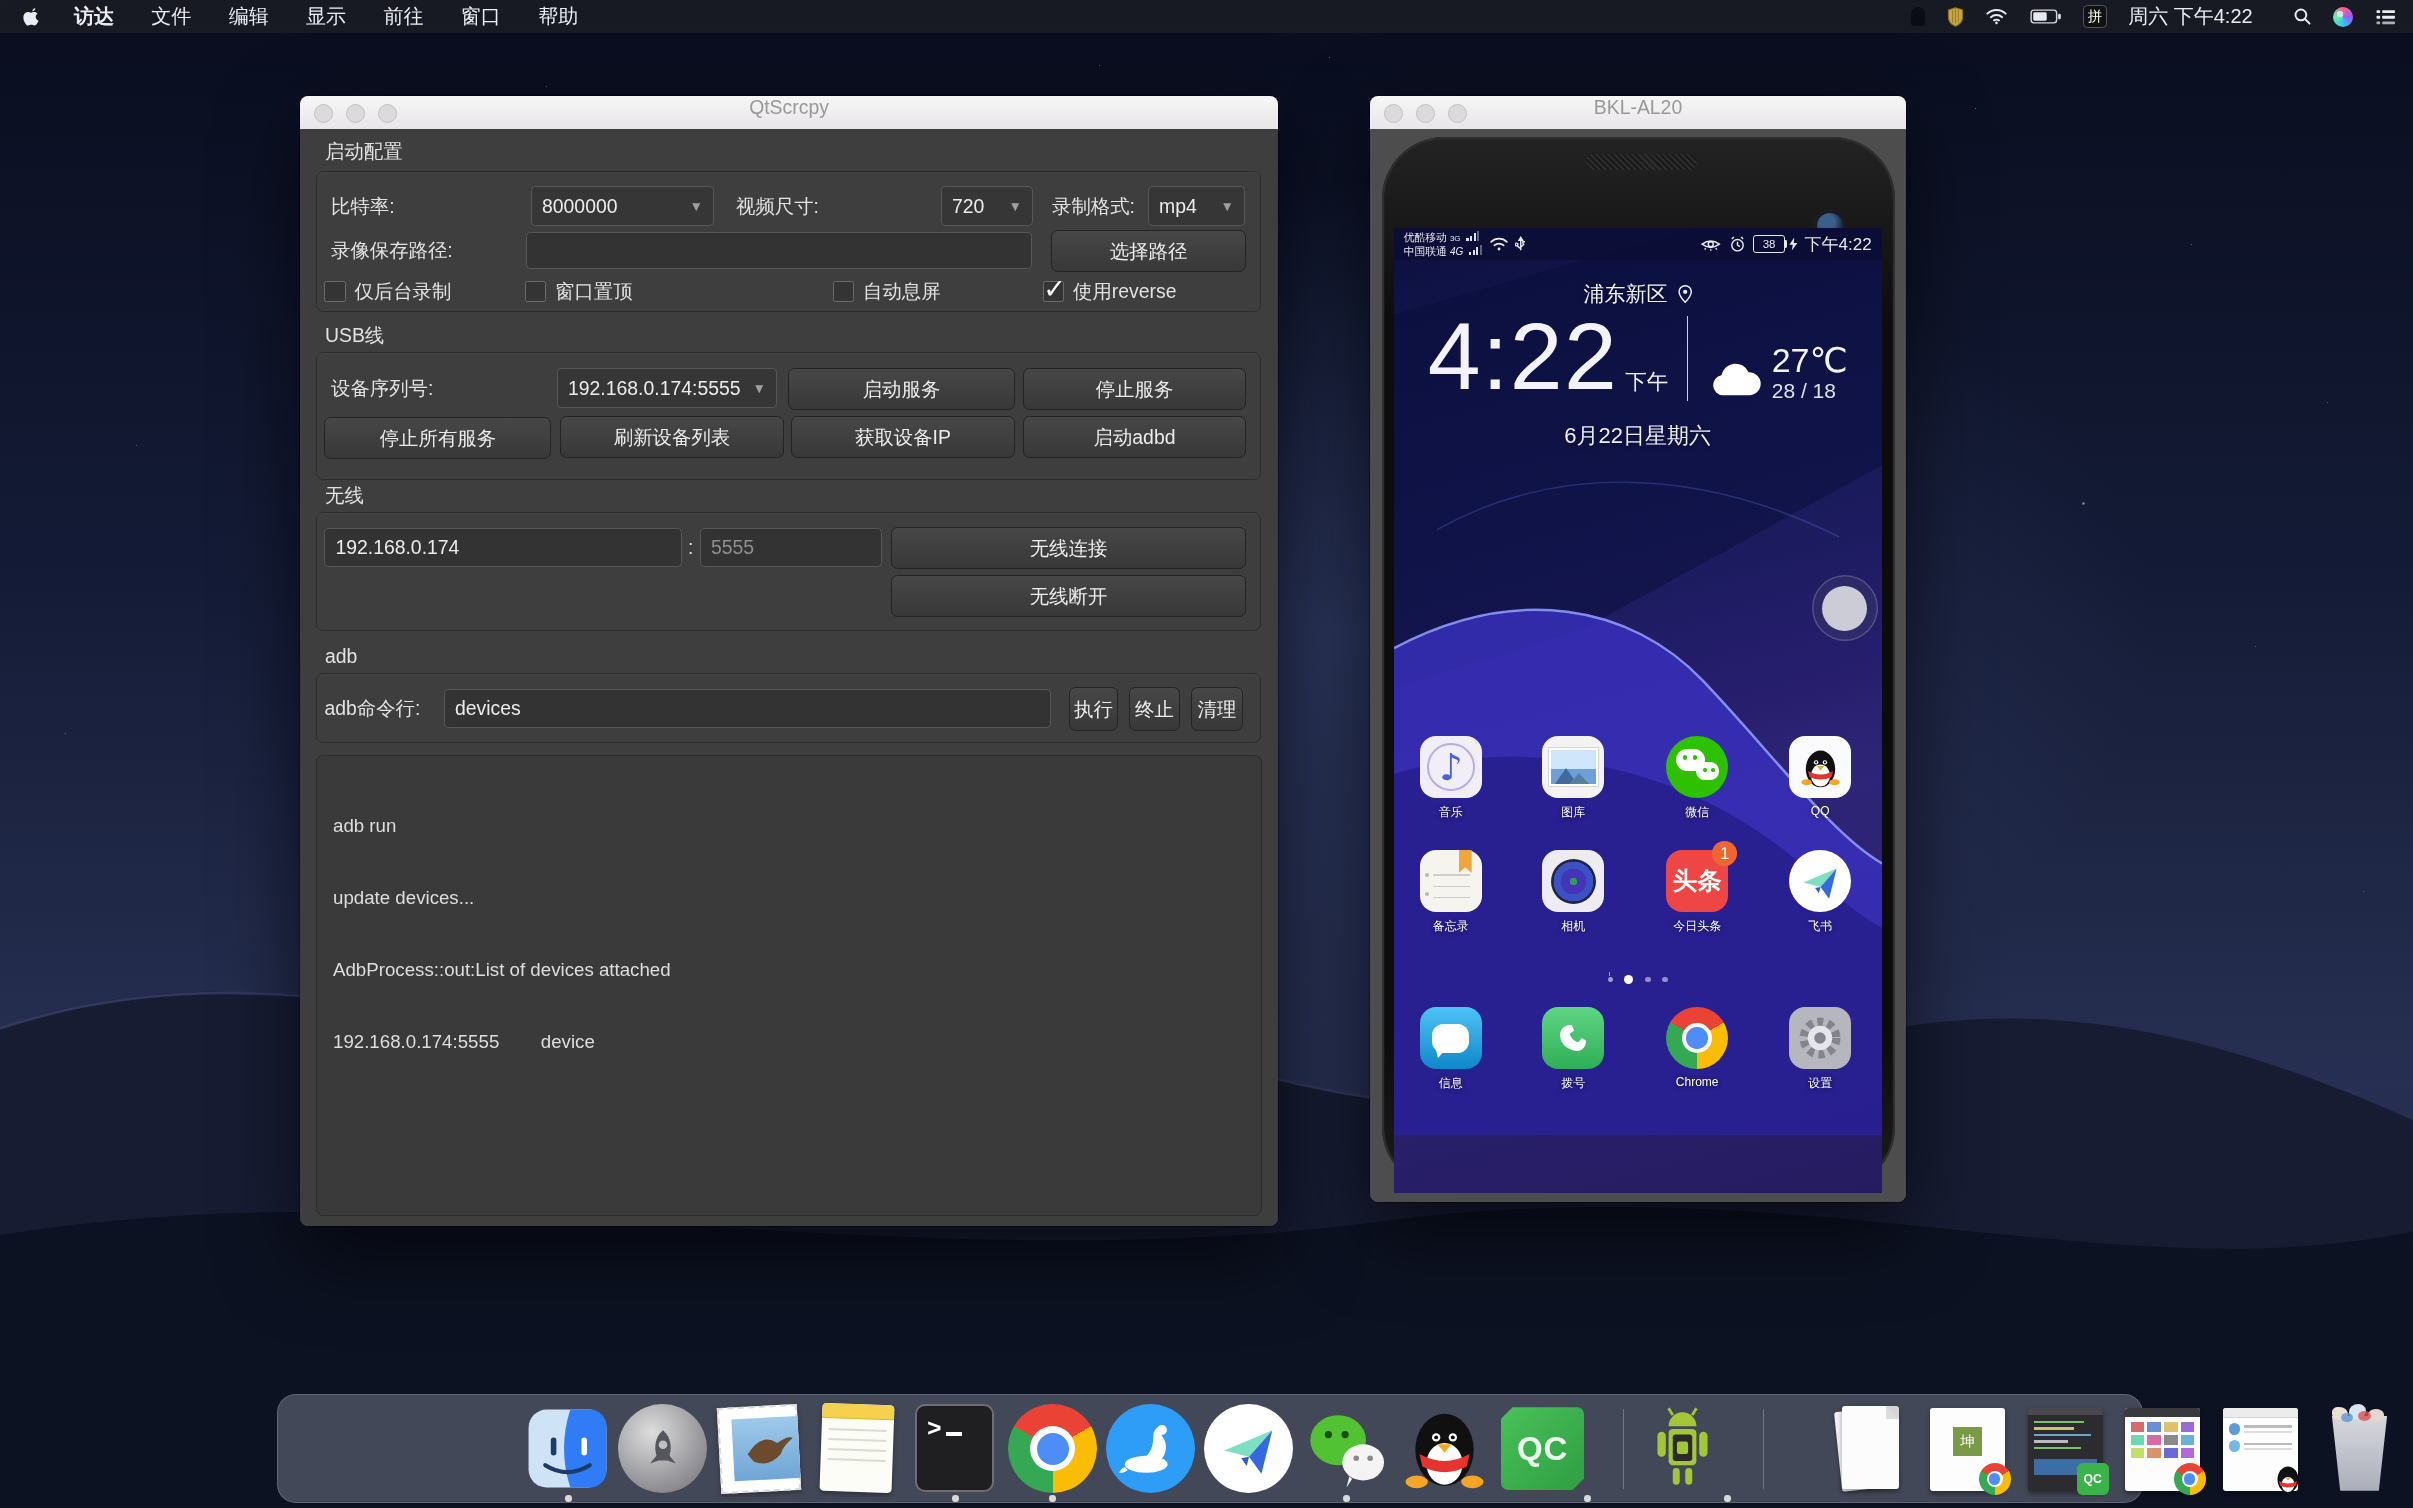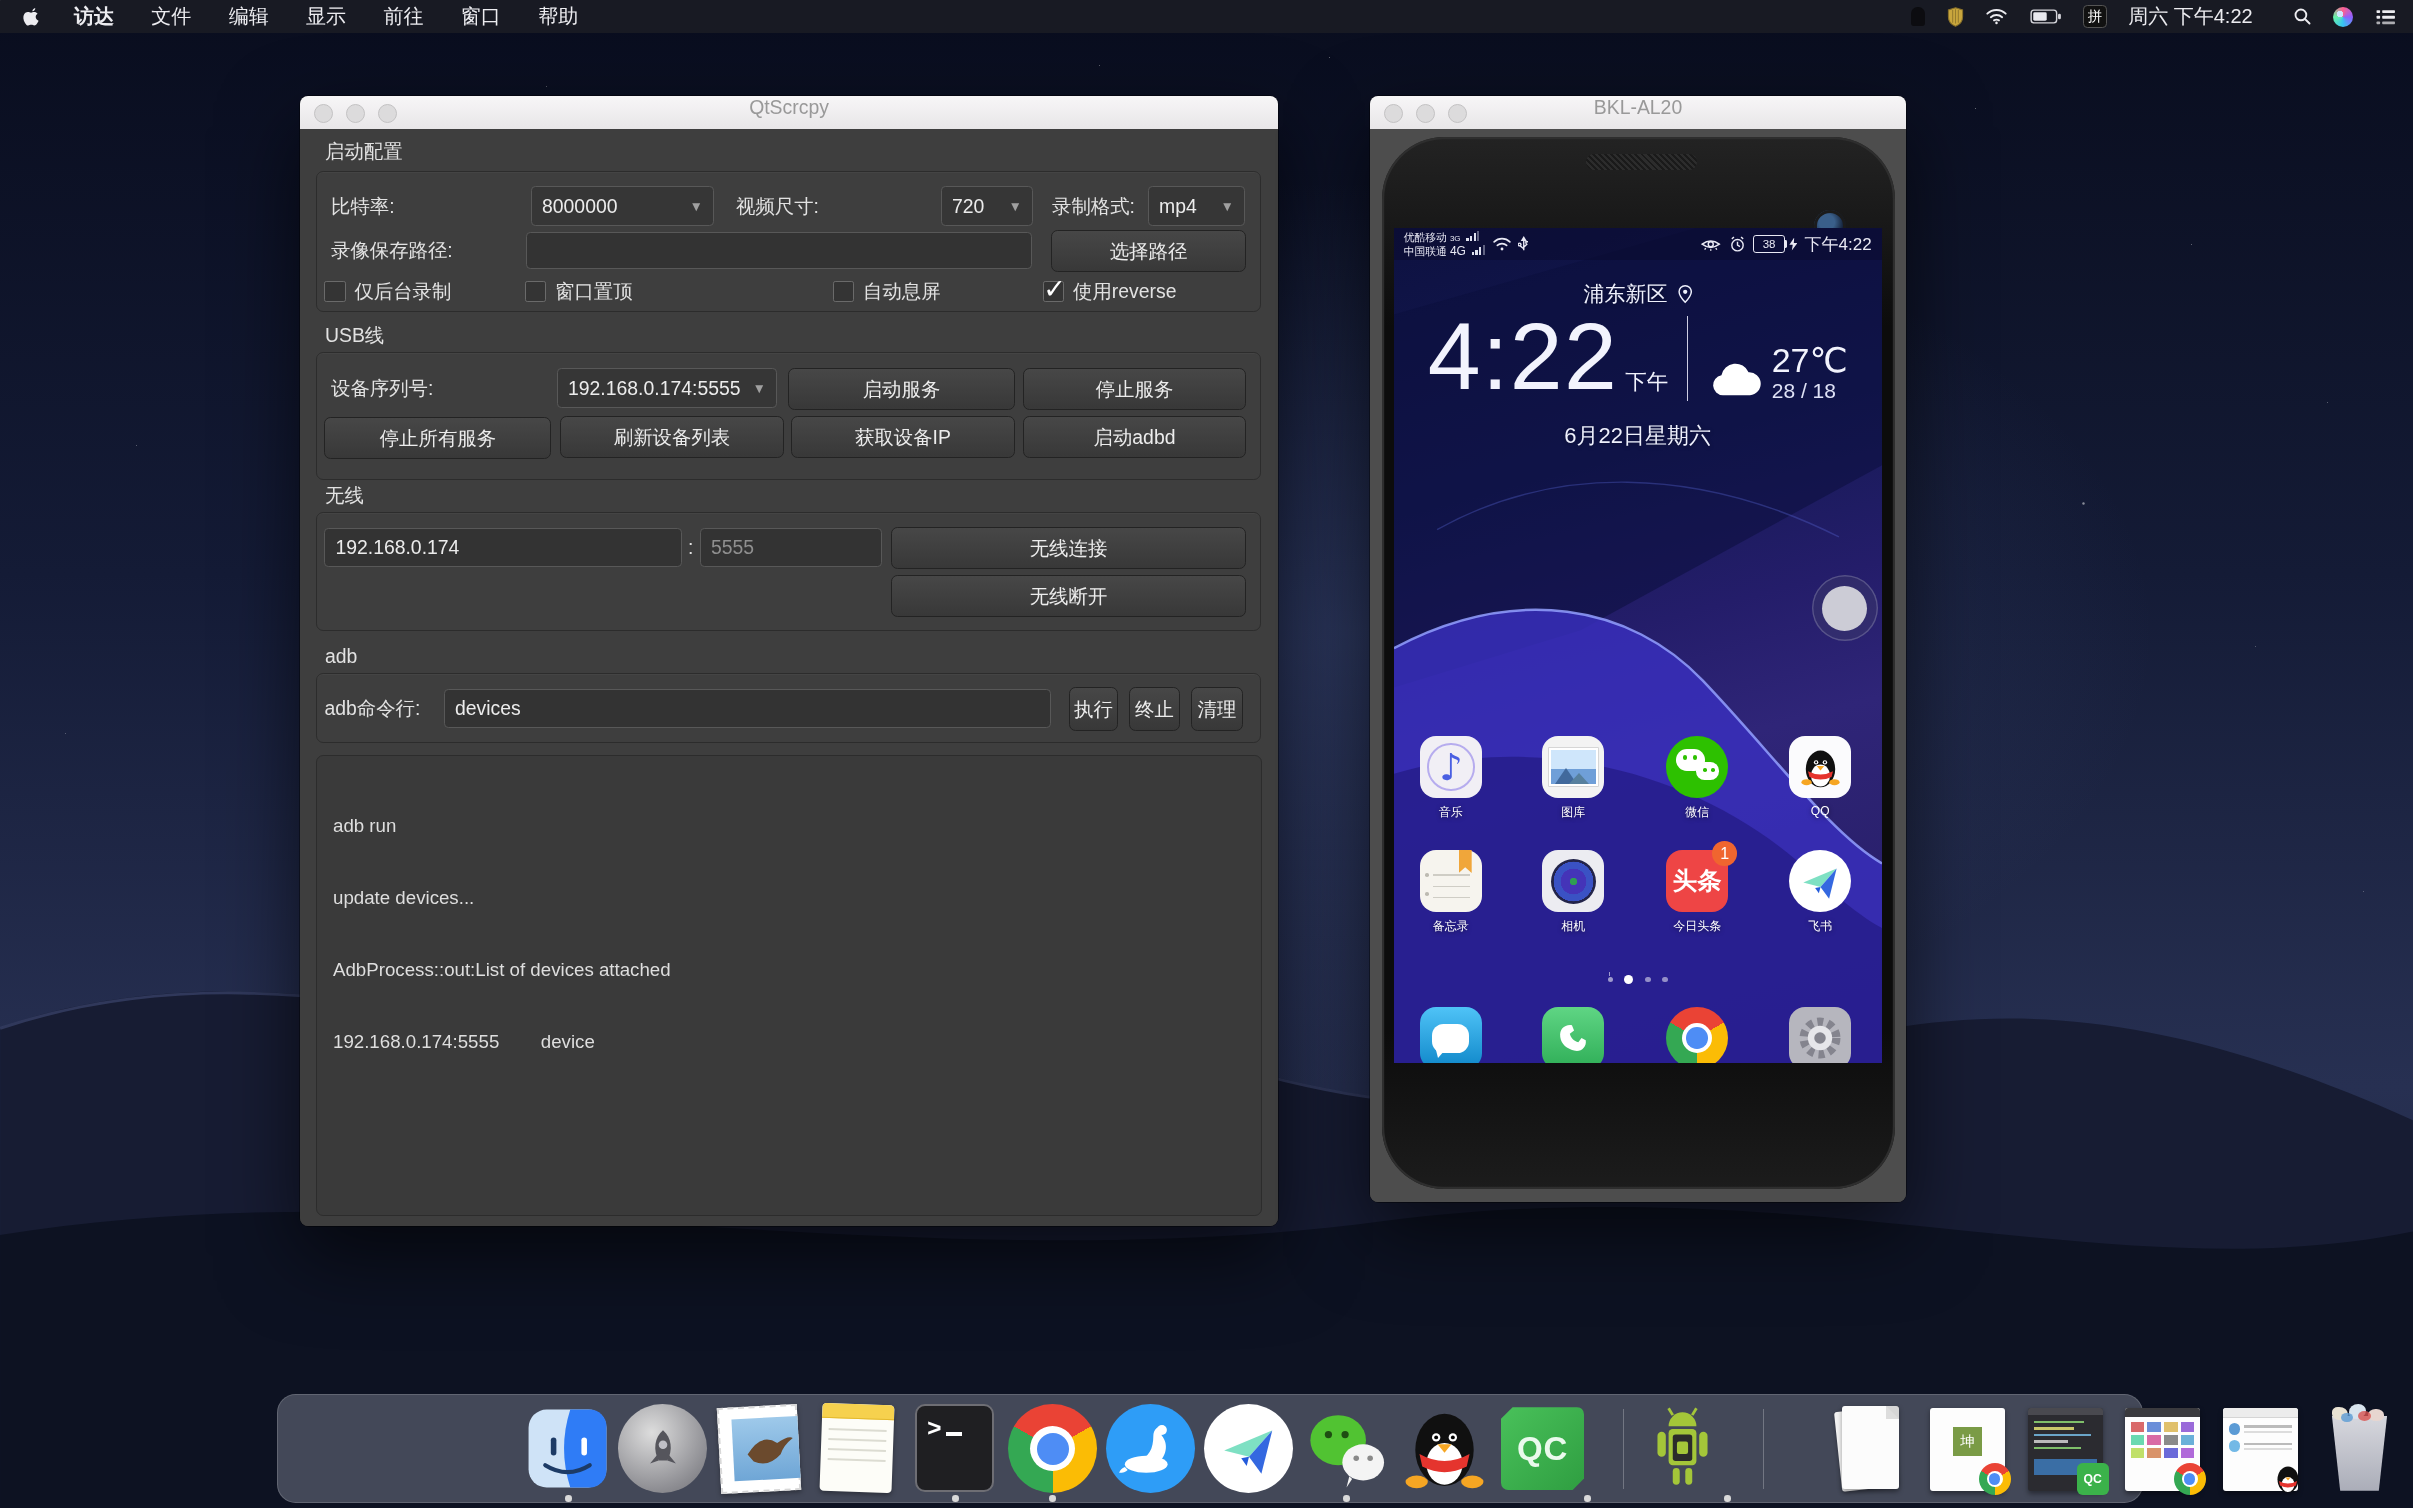--- a/index.html
+++ b/index.html
@@ -45,21 +45,21 @@
   .tinput::placeholder{color:#8f8f8f;}
   .cb{position:absolute;display:flex;align-items:center;gap:8.6px;color:#e2e2e2;font-size:19.4px;}
   .cbbox{width:19.4px;height:19.4px;background:#343434;border:1.4px solid #6a6a6a;border-radius:2.2px;position:relative;flex:0 0 auto;}
   .cb.checked .cbbox::after{content:"✓";position:absolute;left:-0.7px;top:-8.6px;color:#fff;font-size:27px;font-weight:bold;}
   .logbox{position:absolute;border:1.4px solid #2c2c2c;border-radius:7.2px;background:#3a3a3a;
     color:#dedede;font-size:18.7px;line-height:24px;padding:10px 16px;white-space:pre;}
   
   #ph-content{position:absolute;left:0;top:33px;right:0;bottom:0;background:#4d4d4d;border-radius:0 0 8px 8px;}
   #ph-body{position:absolute;left:11.5px;top:8px;width:513px;height:1052px;border-radius:62px;
     background:linear-gradient(180deg,#232323,#0c0c0c 18%,#0c0c0c 85%,#1c1c1c);box-shadow:inset 0 0 0 2.2px #2e2e2e;}
-  #ph-screen{position:absolute;left:12.2px;top:91px;width:488px;height:835px;overflow:hidden;
+  #ph-screen{position:absolute;left:12.2px;top:91px;width:488px;height:965px;overflow:hidden;
     background:linear-gradient(165deg,#0d1140 0%,#161a56 30%,#241d6a 48%,#2f2578 62%,#241b60 100%);}
   #ph-statusbar{position:absolute;left:0;top:0;width:100%;height:32px;background:rgba(10,10,44,.5);
     display:flex;align-items:center;padding:0 10px;box-sizing:border-box;color:#e9e9f4;}
   .sbars{display:inline-flex;align-items:flex-end;gap:1.4px;margin-left:2.9px;}
   .sbars i{width:2.2px;background:#dfe1ef;display:block;}
   .papp{position:absolute;width:101px;text-align:center;}
   .papp .ic{width:62px;height:62px;margin:0 auto;position:relative;}
   .papp .plbl{margin-top:5.7px;font-size:12px;color:#fff;text-shadow:0 1.4px 4.3px rgba(0,0,0,.55);}
   .rsq{width:62px;height:62px;border-radius:16px;position:relative;}
   
@@ -269,21 +269,21 @@
             <div style="display:flex;flex-direction:column;font-size:10.8px;line-height:13px;">
               <span><span>优酷移动</span>
                 <span style="font-size:8px;">3G</span>
                 <span class="sbars">
                     <i style="height:2.9px;"></i>
                     <i style="height:5px;"></i>
                     <i style="height:7.2px;"></i>
                     <i style="height:9.3px;opacity:.4;"></i>
                   </span></span>
               <span><span>中国联通</span>
-                <span style="font-size:12px;">4G</span>
+                <span style="font-size:10px;font-style:italic;">4G</span>
                 <span class="sbars">
                     <i style="height:2.9px;"></i>
                     <i style="height:5px;"></i>
                     <i style="height:7.2px;"></i>
                     <i style="height:9.3px;opacity:.4;"></i>
                   </span></span>
             </div>
             <svg width="20" height="16" viewBox="0 0 28 22" fill="none" stroke="#e9e9f4" stroke-width="2.4" stroke-linecap="round" style="margin-left:7.2px;">
                 <path d="M3 8 a16 16 0 0 1 22 0"></path>
                 <path d="M7.5 13 a9.5 9.5 0 0 1 13 0"></path>

